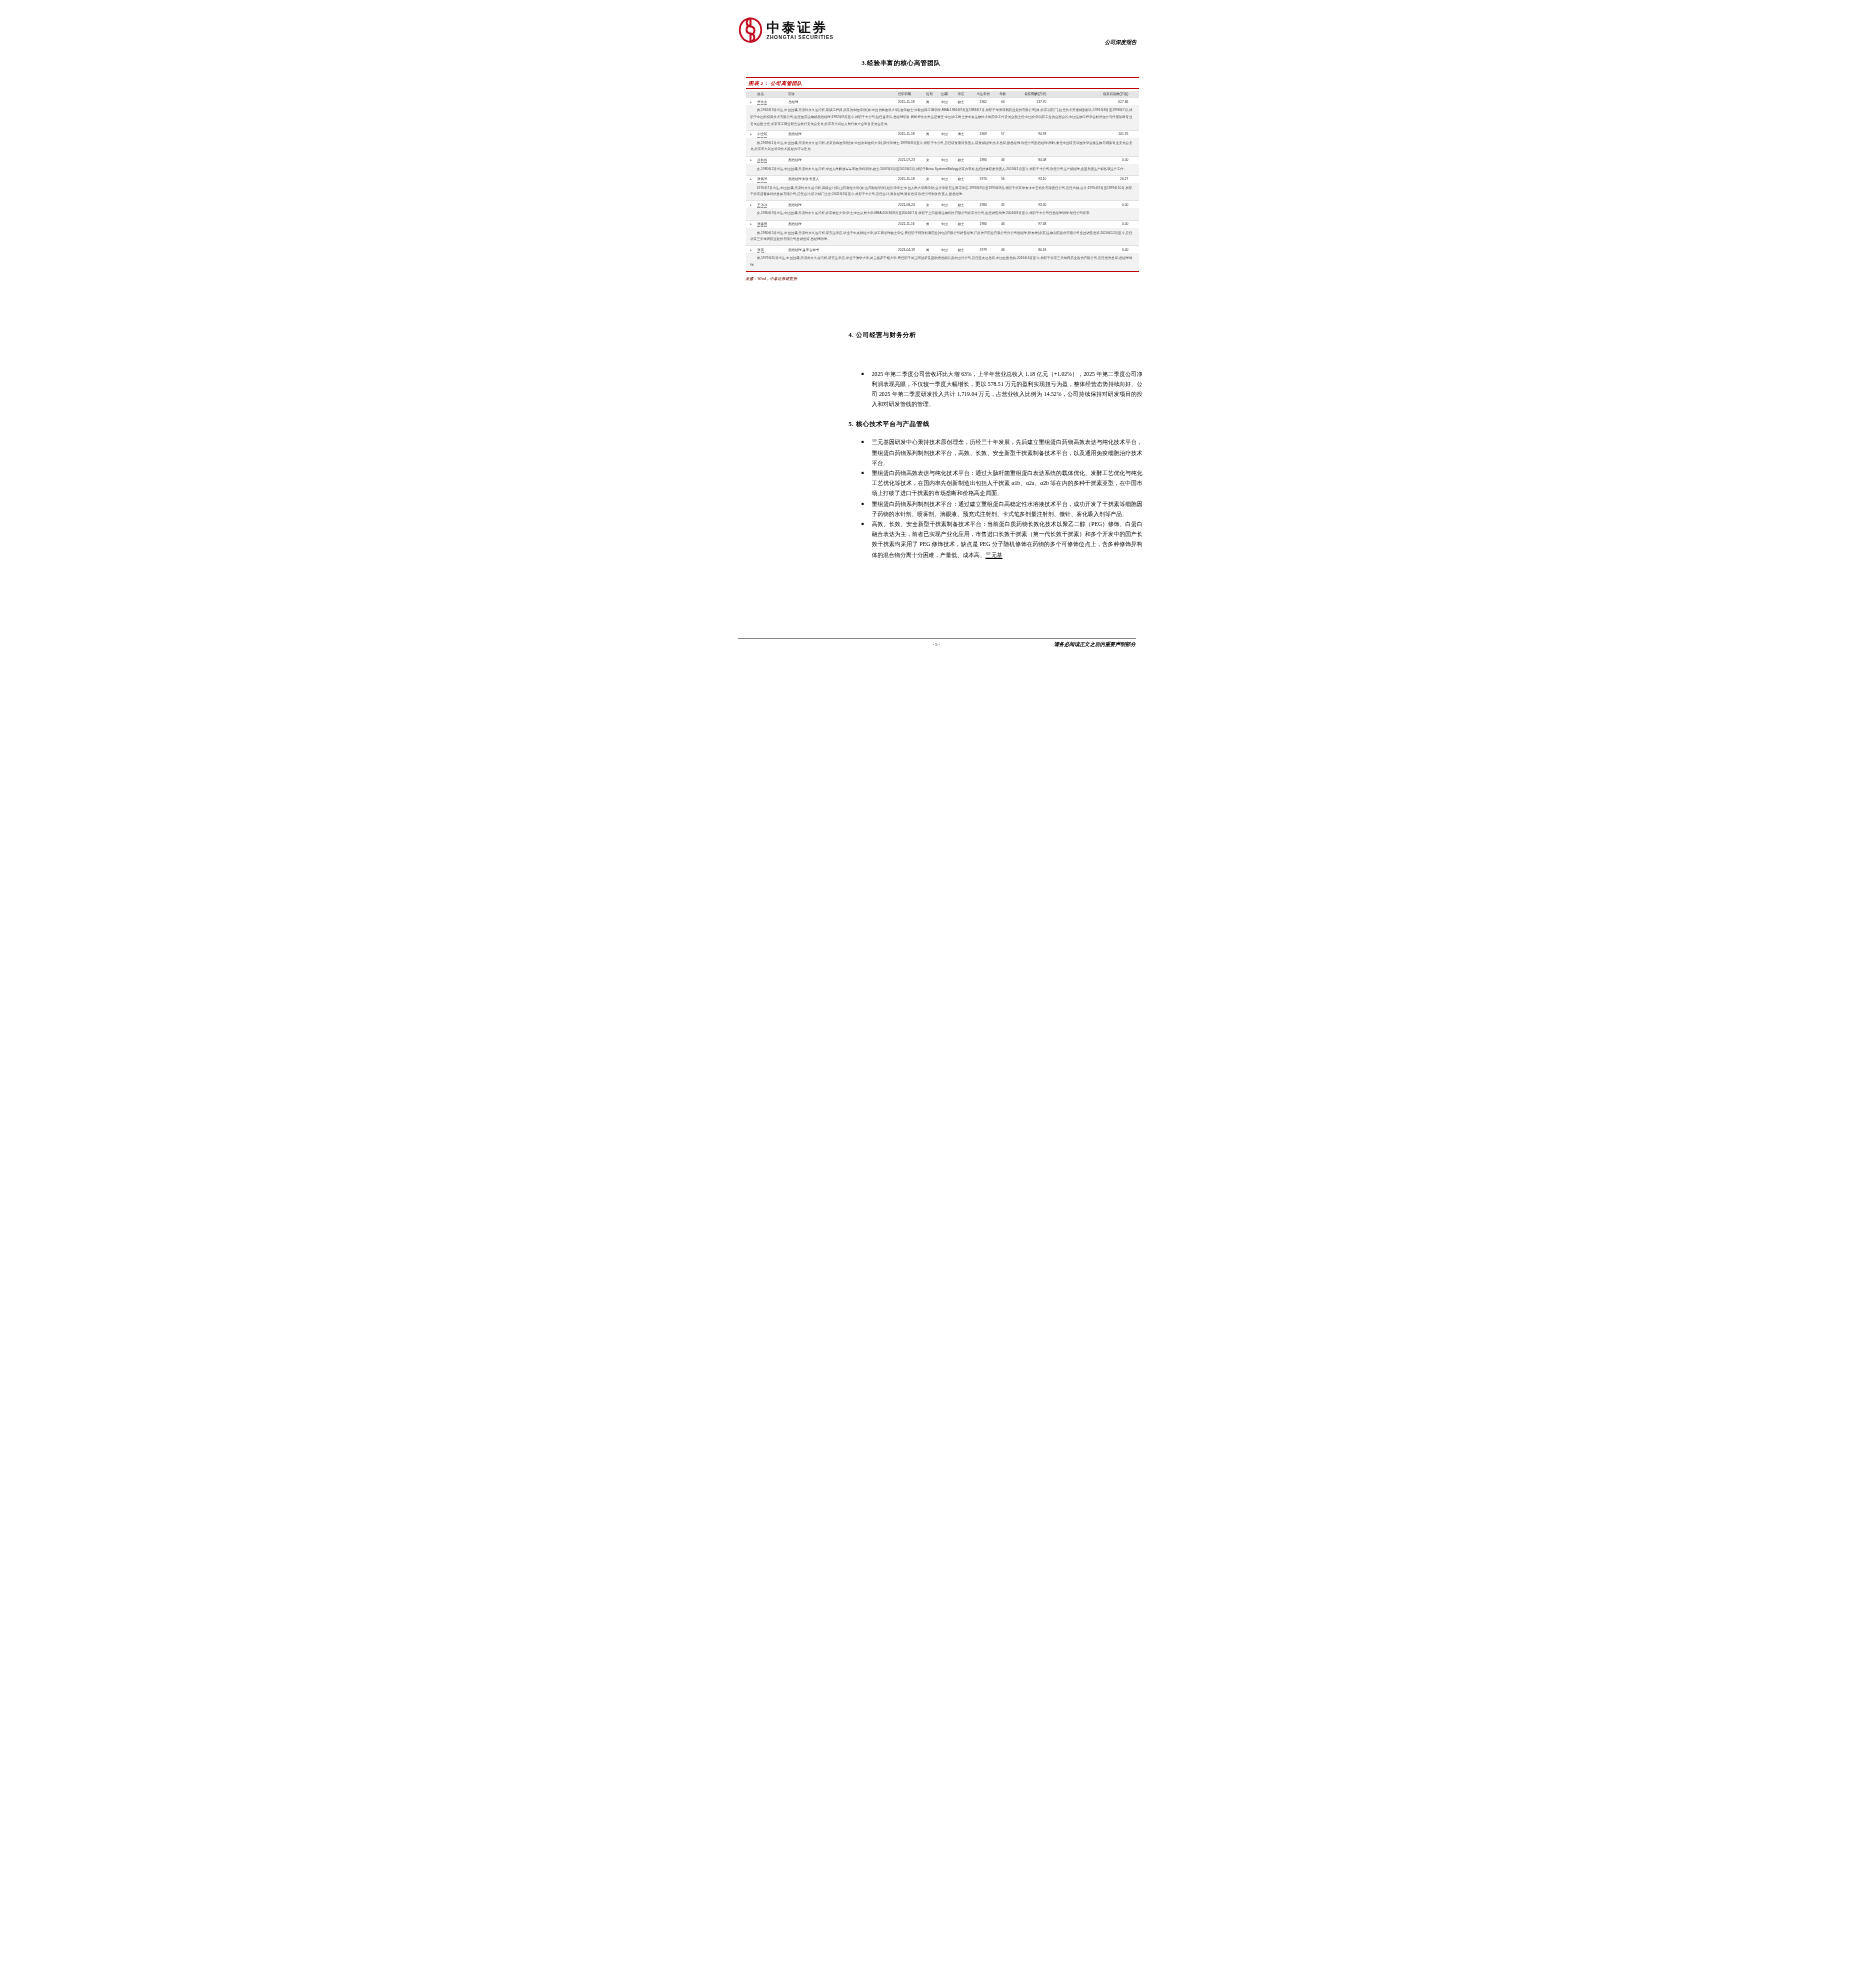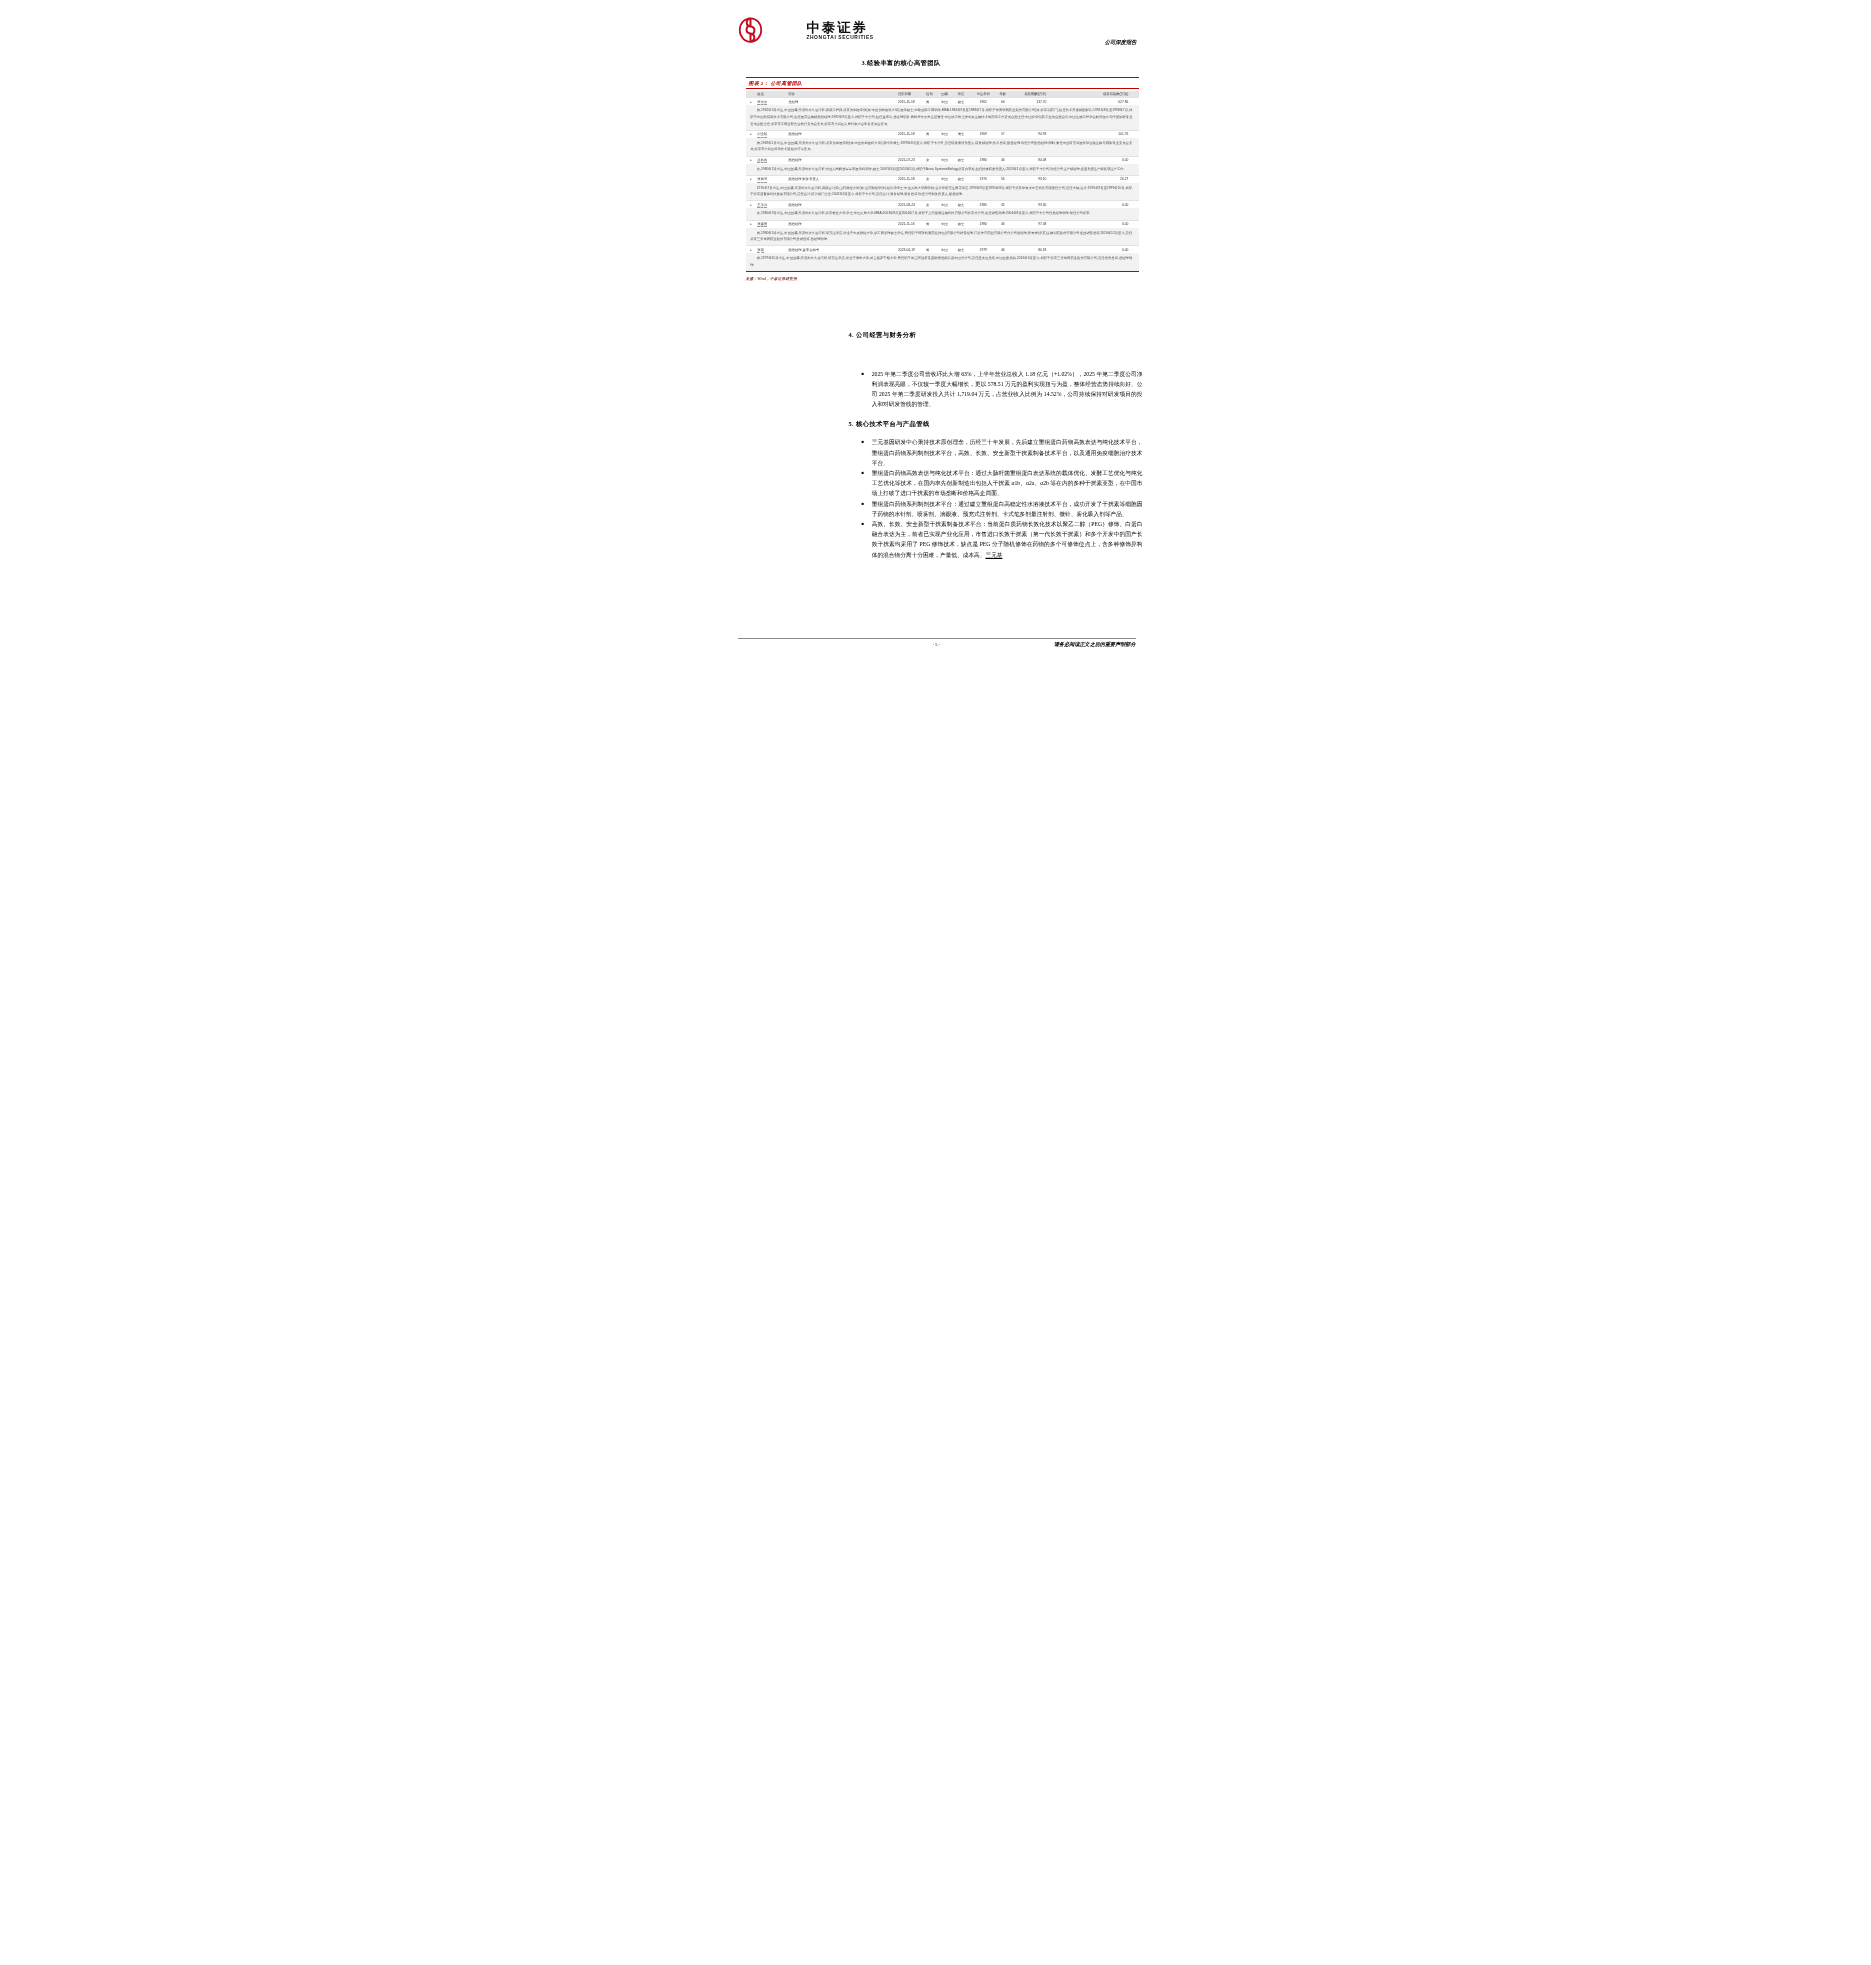--- a/index.html
+++ b/index.html
@@ -1,21 +1,21 @@
 <!DOCTYPE html>
 <html lang="zh" style="font-size:6.3px"><head>
 <meta charset="utf-8">
 <style>
   * { margin:0; padding:0; box-sizing:border-box; }
   html,body { background:#ffffff; }
   body { font-family:"Liberation Serif", serif; color:#000; }
   .page { position:relative; width:468px; height:662px; margin:0 auto; background:#fff; overflow:hidden; }
 
   
-  .brand { position:absolute; top:17.3px; left:36px; display:flex; align-items:center;gap:40px; }
+  .brand { position:absolute; top:17.3px; left:36px; display:flex; align-items:center; }
   .brand-emblem { width:25px; height:26px; }
   .brand-text { margin-left:3.9px; }
   .brand-cn { font-family:"Liberation Sans", sans-serif; font-size:13.4px; font-weight:bold; letter-spacing:2px; color:#111; line-height:1.05; }
   .brand-en { font-family:"Liberation Sans", sans-serif; font-size:4.9px; font-weight:bold; letter-spacing:0.6px; color:#111; }
   .header-right { position:absolute; top:39px; right:33px; font-size:5.3px; font-weight:bold; font-style:italic; color:#000; }
 
   
   .content { position:absolute; top:59px; left:44px; width:393px; }
 
   .sec3-title { font-size:6.3px; font-weight:bold; margin:0 0 9.4px 116px; letter-spacing:0.4px; }

